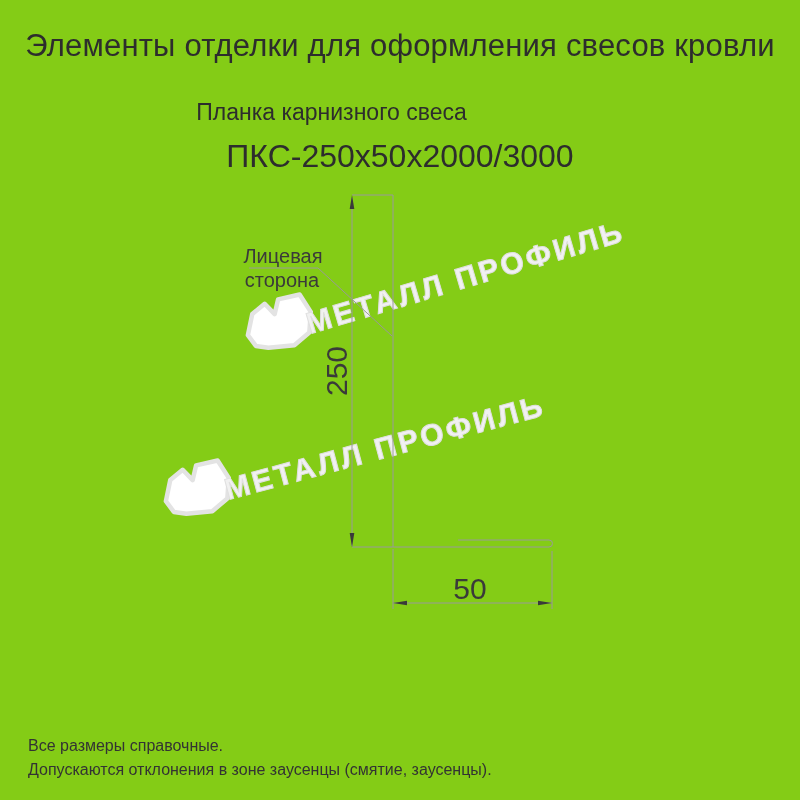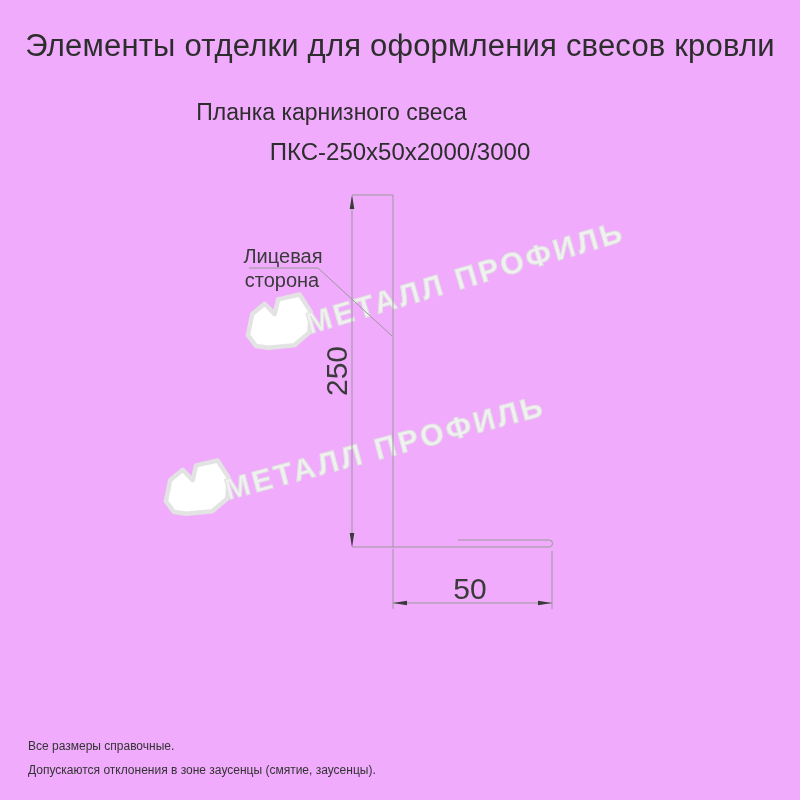--- a/index.html
+++ b/index.html
@@ -5,21 +5,21 @@
   html, body {
     margin: 0;
     padding: 0;
     background: #ffffff;
     font-family: "Liberation Sans", sans-serif;
   }
   .canvas {
     position: relative;
     width: 800px;
     height: 800px;
-    background: #f0abfc;
+    background: #84cc16;
     overflow: hidden;
   }
   .page-title {
     position: absolute;
     top: 28px;
     left: 0;
     width: 800px;
     text-align: center;
     font-size: 31px;
     letter-spacing: 0.2px;
@@ -35,21 +35,21 @@
     font-size: 23px;
     color: #2d2d2d;
     white-space: nowrap;
   }
   .product-sku {
     position: absolute;
     top: 138px;
     left: 0;
     width: 800px;
     text-align: center;
-    font-size: 24px;
+    font-size: 32px;
     color: #2d2d2d;
     white-space: nowrap;
   }
   .drawing-svg {
     position: absolute;
     top: 0;
     left: 0;
   }
   .wm-text {
     font-family: "Liberation Sans", sans-serif;
@@ -76,21 +76,21 @@
     fill: none;
   }
   .arrow {
     fill: #3a3a3a;
     stroke: none;
   }
   .footnotes {
     position: absolute;
     left: 28px;
     top: 734px;
-    font-size: 12px;
+    font-size: 16px;
     color: #333333;
     line-height: 24px;
   }
 </style>
 </head>
 <body>
 
 <div class="canvas">
 
   <div class="page-title">Элементы отделки для оформления свесов кровли</div>

